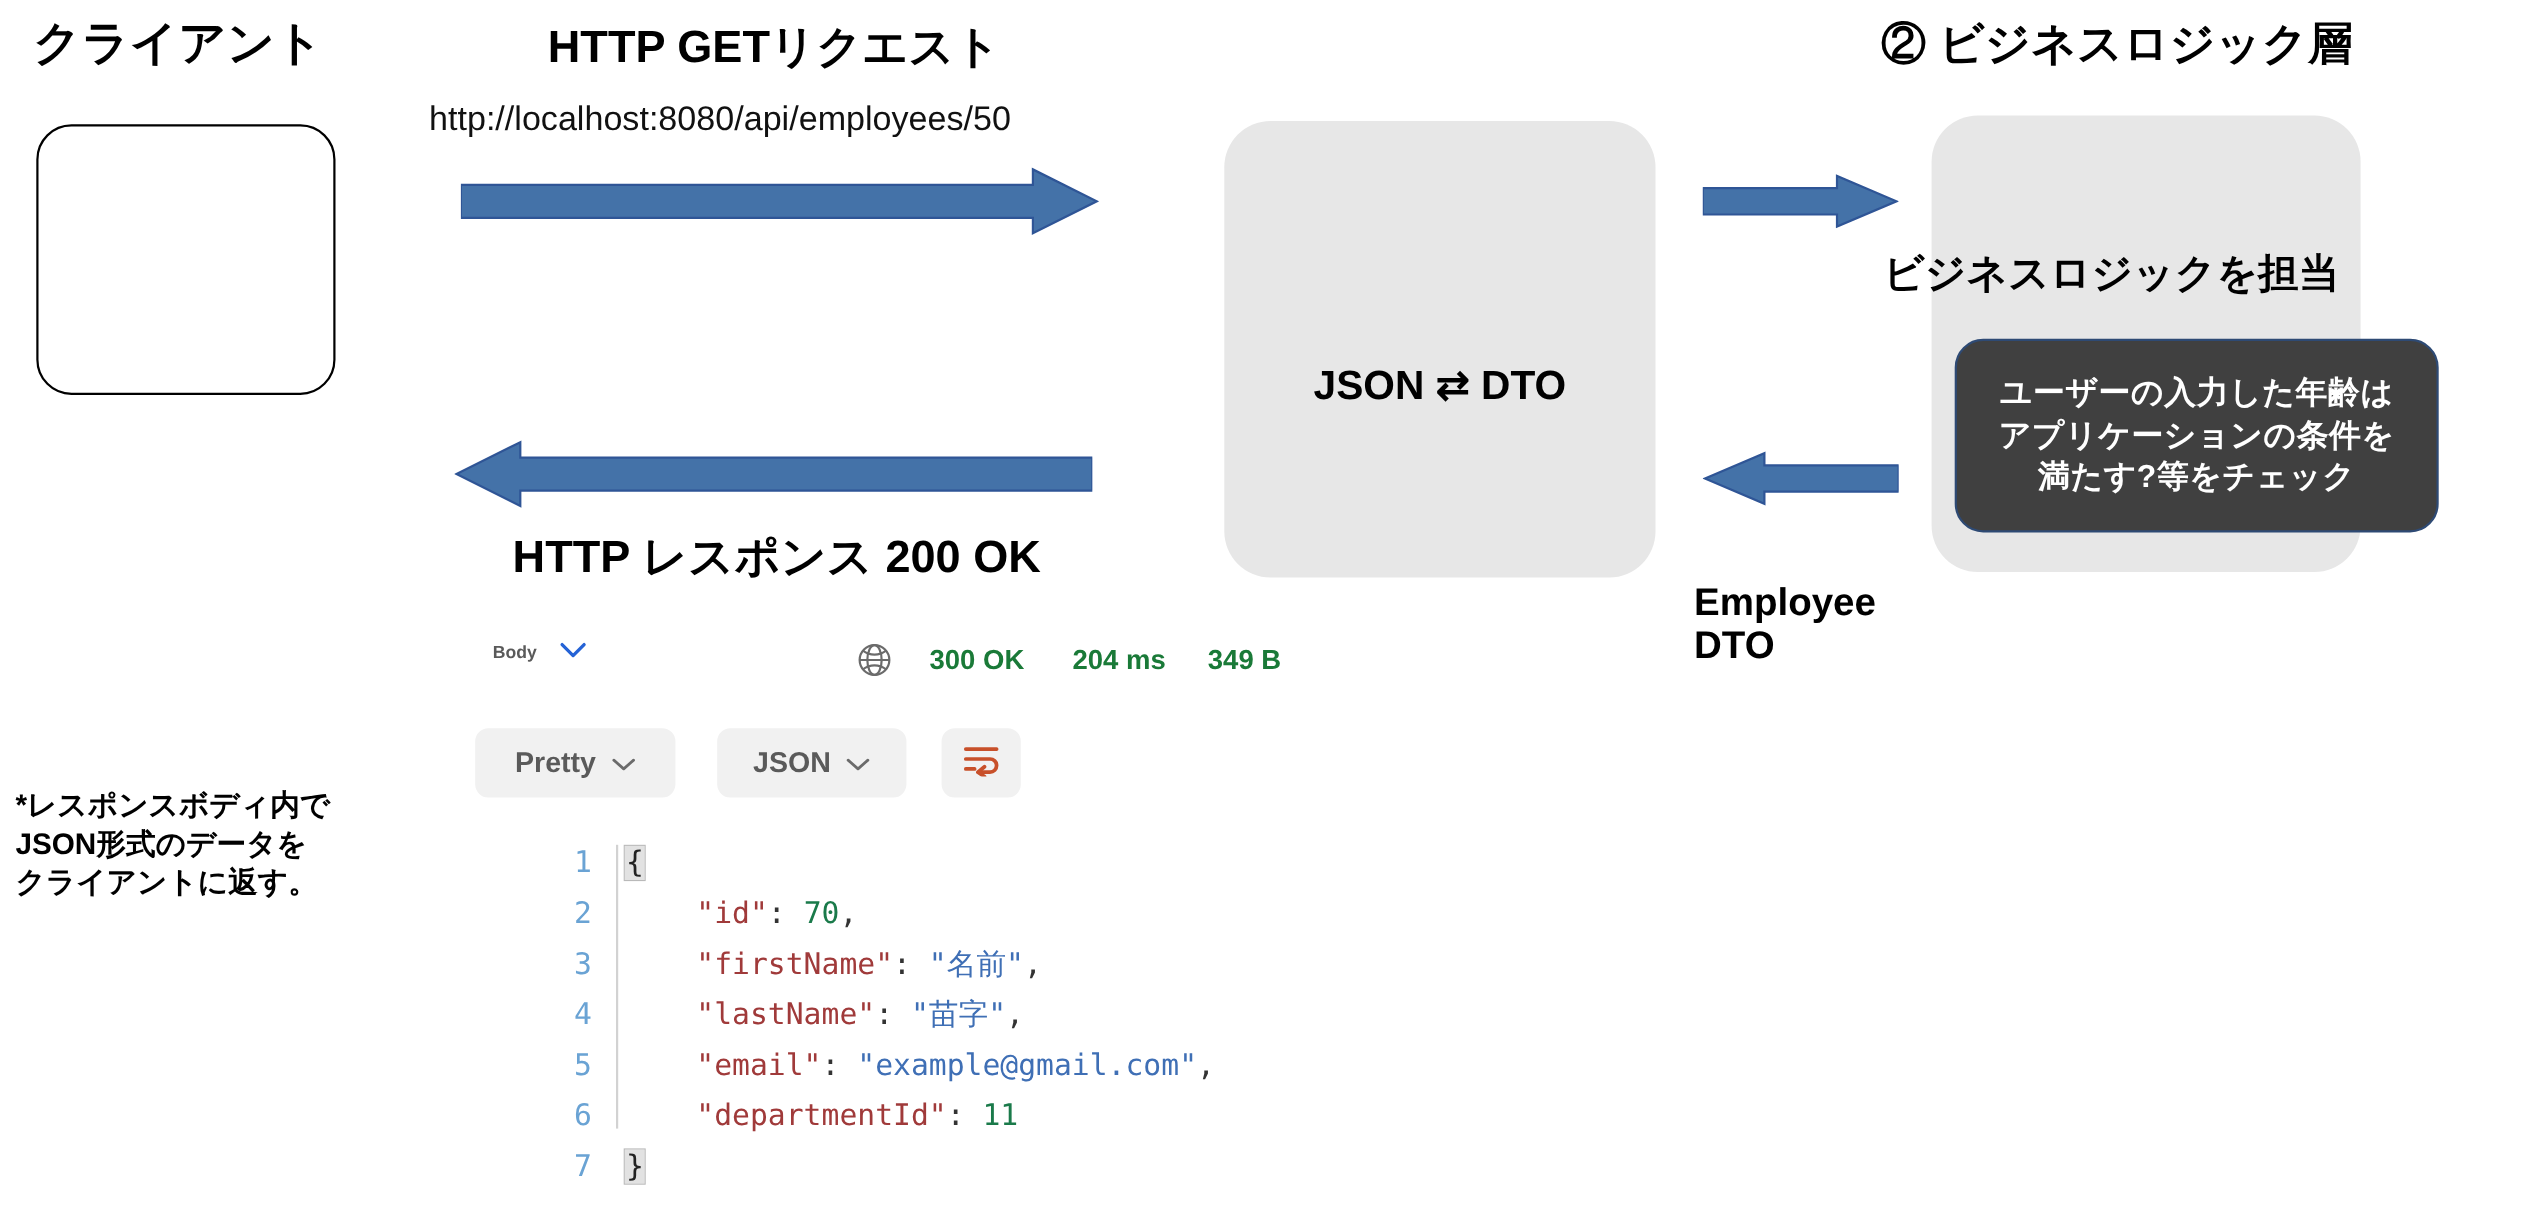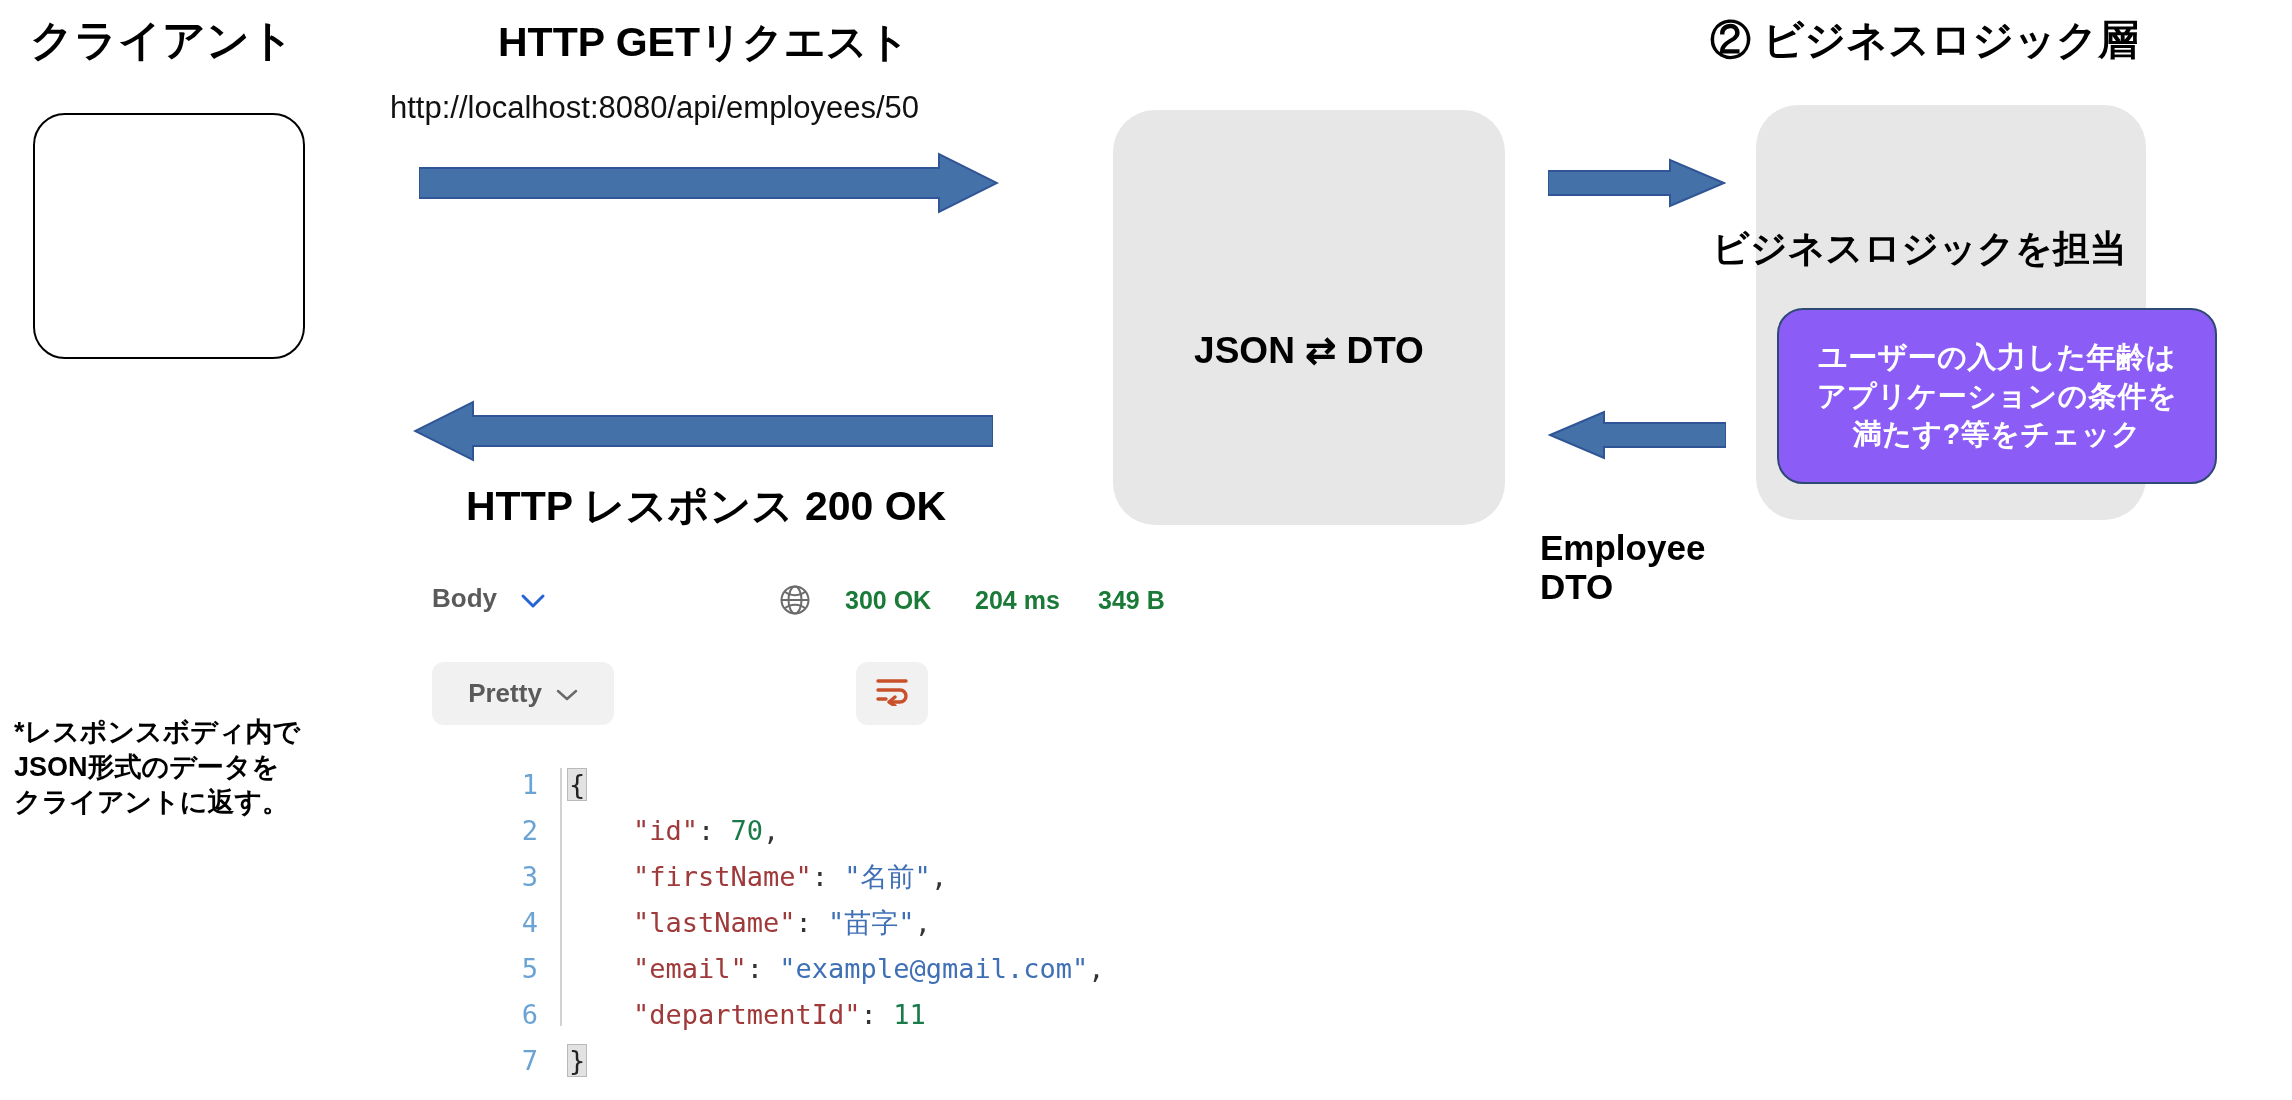--- a/index.html
+++ b/index.html
@@ -34,42 +34,43 @@
   }
 
   
   .layer-box {
     background: #e7e7e7;
     border-radius: 42px;
   }
 
   
   .callout {
-    background: #8b5cf6;
+    background: #404040;
     border: 2px solid #2e4a74;
     border-radius: 26px;
     color: #ffffff;
     font-weight: bold;
     display: flex;
     align-items: center;
     justify-content: center;
     text-align: center;
     line-height: 1.34;
     letter-spacing: .5px;
   }
 
   
   .blockarrow { display: block; }
 
   
   .resp-label {
     color: #5a5a5a;
     font-weight: bold;
-    font-size: 26px;
+    font-size: 16px;
     white-space: nowrap;
+    margin-left: 16px;
   }
   .chev {
     display: inline-block;
     vertical-align: middle;
   }
   .stat {
     color: #1a7a38;
     font-weight: bold;
     font-size: 25px;
     white-space: nowrap;
@@ -225,20 +226,28 @@
 
   <div class="abs pill" style="left:432px; top:662px; width:182px; height:63px;">
     <span>Pretty</span>
     <span class="chev">
       <svg width="22" height="14" viewBox="0 0 22 14">
         <path d="M2 3 L11 11 L20 3" fill="none" stroke="#6b6b6b" stroke-width="2.5" stroke-linecap="round" stroke-linejoin="round"></path>
       </svg>
     </span>
   </div>
 
+  <div class="abs pill" style="left:652px; top:662px; width:172px; height:63px;">
+    <span>JSON</span>
+    <span class="chev">
+      <svg width="22" height="14" viewBox="0 0 22 14">
+        <path d="M2 3 L11 11 L20 3" fill="none" stroke="#6b6b6b" stroke-width="2.5" stroke-linecap="round" stroke-linejoin="round"></path>
+      </svg>
+    </span>
+  </div>
 
   <div class="abs pill" style="left:856px; top:662px; width:72px; height:63px;">
     <span>
       <svg width="36" height="32" viewBox="0 0 36 32">
         <line x1="4" y1="7" x2="32" y2="7" stroke="#c8502a" stroke-width="3.4" stroke-linecap="round"></line>
         <path d="M4 16 H26 a6 6 0 0 1 0 12 H16" fill="none" stroke="#c8502a" stroke-width="3.4" stroke-linecap="round" stroke-linejoin="round"></path>
         <polyline points="21,23 15,28 21,32" fill="none" stroke="#c8502a" stroke-width="3.4" stroke-linecap="round" stroke-linejoin="round"></polyline>
         <line x1="4" y1="25" x2="12" y2="25" stroke="#c8502a" stroke-width="3.4" stroke-linecap="round"></line>
       </svg>
     </span>

